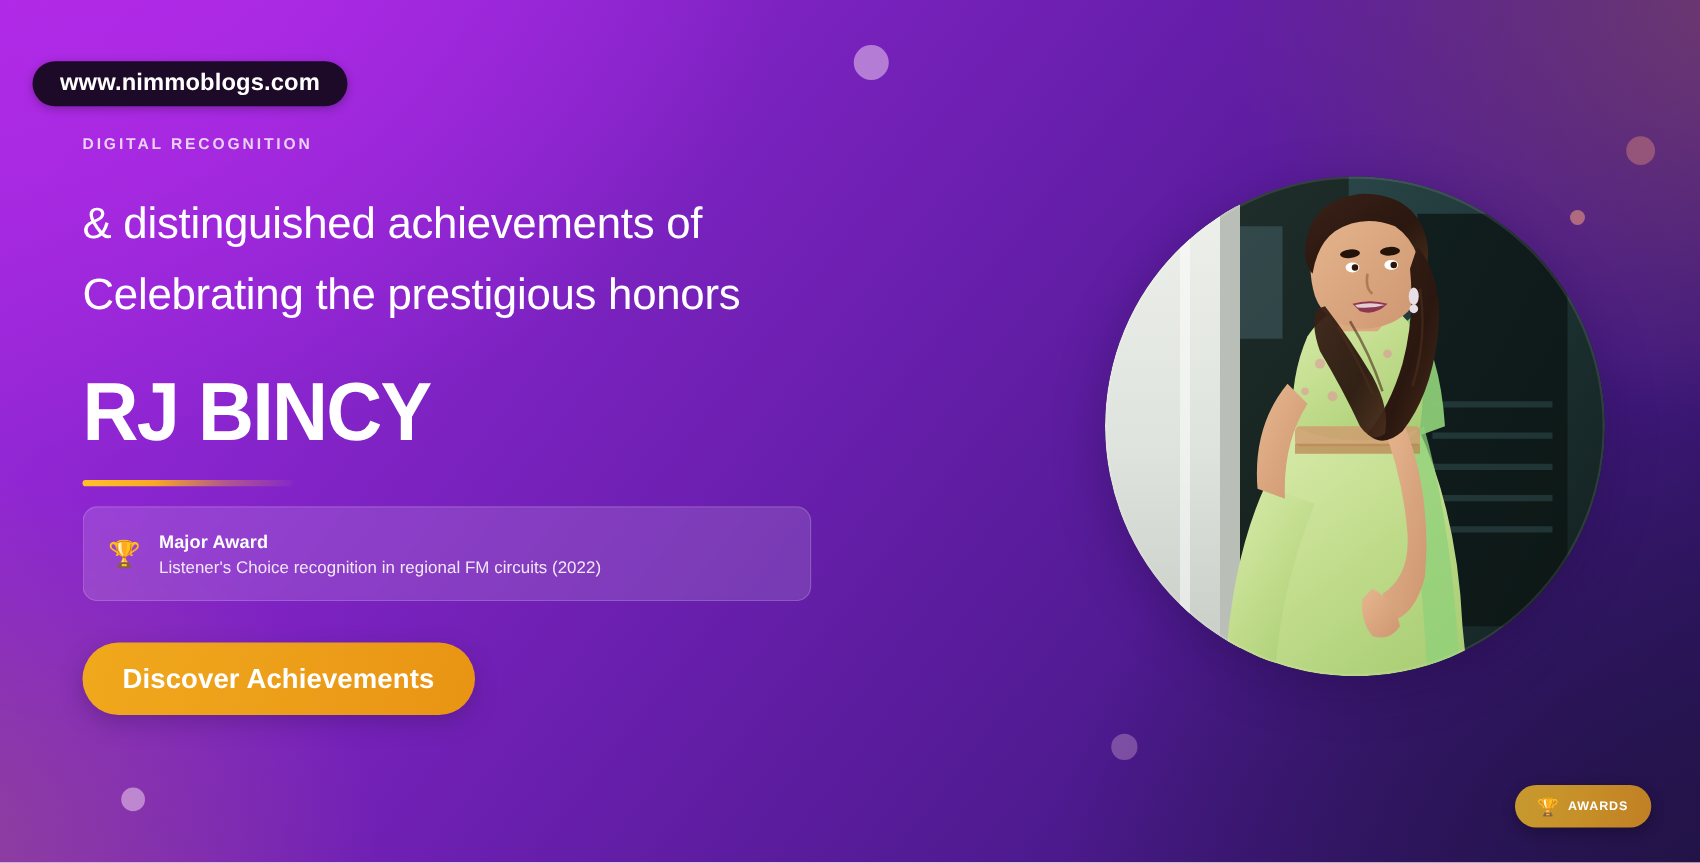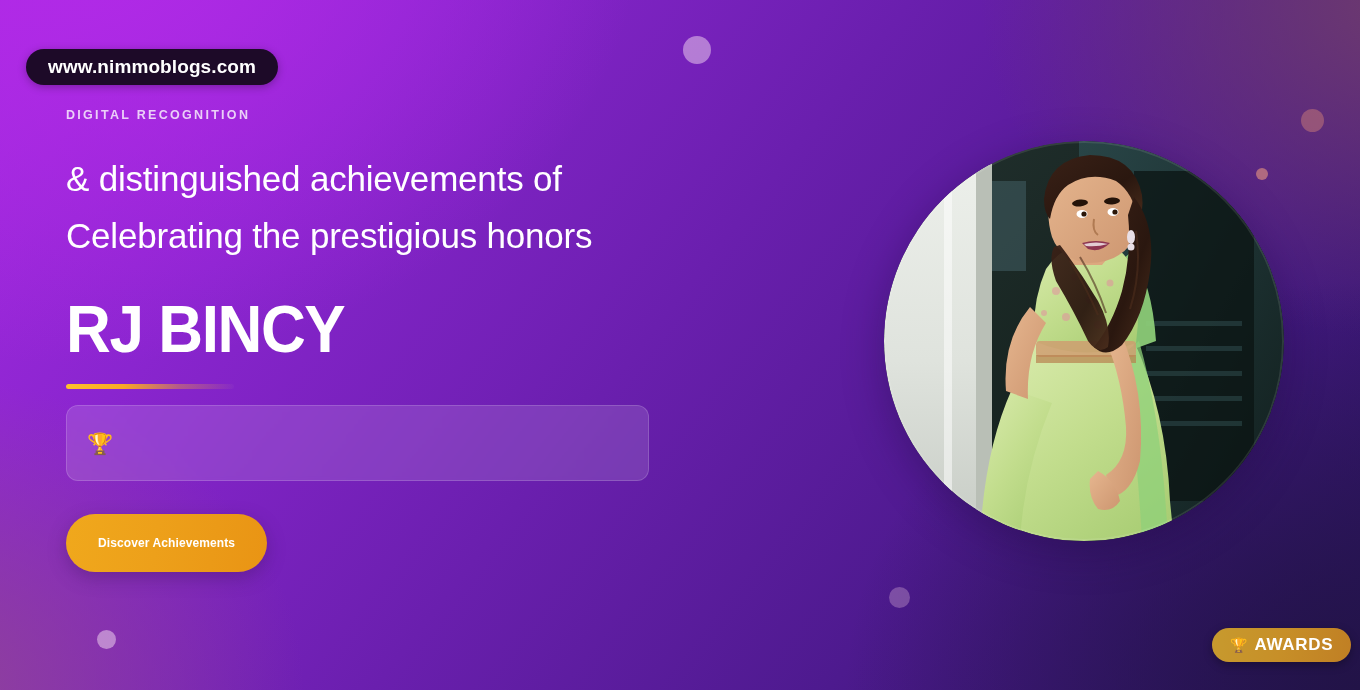--- a/index.html
+++ b/index.html
@@ -142,21 +142,21 @@
     padding: 0 32px;
     display: flex;
     align-items: center;
     justify-content: center;
     border: none;
     border-radius: 29px;
     cursor: pointer;
     background: linear-gradient(100deg, #f0a81c 0%, #eda01a 45%, #e99414 100%);
     color: #ffffff;
     font-family: "Liberation Sans", sans-serif;
-    font-size: 12px;
+    font-size: 22px;
     font-weight: bold;
     letter-spacing: 0.1px;
     box-shadow: 0 6px 18px rgba(60,20,90,0.35);
   }
 
   
   .portrait {
     position: absolute;
     left: 884px;
     top: 141px;
@@ -177,21 +177,21 @@
     padding: 0 18px;
     display: flex;
     align-items: center;
     gap: 7px;
     border-radius: 17px;
     background: linear-gradient(100deg, #c79a2e 0%, #c78f28 50%, #c07f24 100%);
     box-shadow: 0 3px 10px rgba(0,0,0,0.3);
   }
   .awards-badge .ab-icon { font-size: 14px; line-height: 1; }
   .awards-badge .ab-label {
-    font-size: 17px;
+    font-size: 10px;
     font-weight: bold;
     color: #ffffff;
     letter-spacing: 0.7px;
   }
 </style>
 </head>
 <body>
 
 <div class="stage">
 
@@ -211,20 +211,22 @@
     <div class="headline">Celebrating the prestigious honors</div>
     <div class="name-block">
       <div class="name">RJ BINCY</div>
       <div class="name-underline"></div>
     </div>
   </div>
 
   <div class="award-card">
     <span class="award-icon">🏆</span>
     <span class="award-text">
+      <span class="award-title">Major Award</span>
+      <span class="award-desc">Listener's Choice recognition in regional FM circuits (2022)</span>
     </span>
   </div>
 
   <button class="cta">Discover Achievements</button>
 
   <div class="portrait">
     <svg viewBox="0 0 400 400" xmlns="http://www.w3.org/2000/svg" role="img">
       <defs>
         <linearGradient id="wallG" x1="0" y1="0" x2="1" y2="1">
           <stop offset="0%" stop-color="#22312f"></stop>

